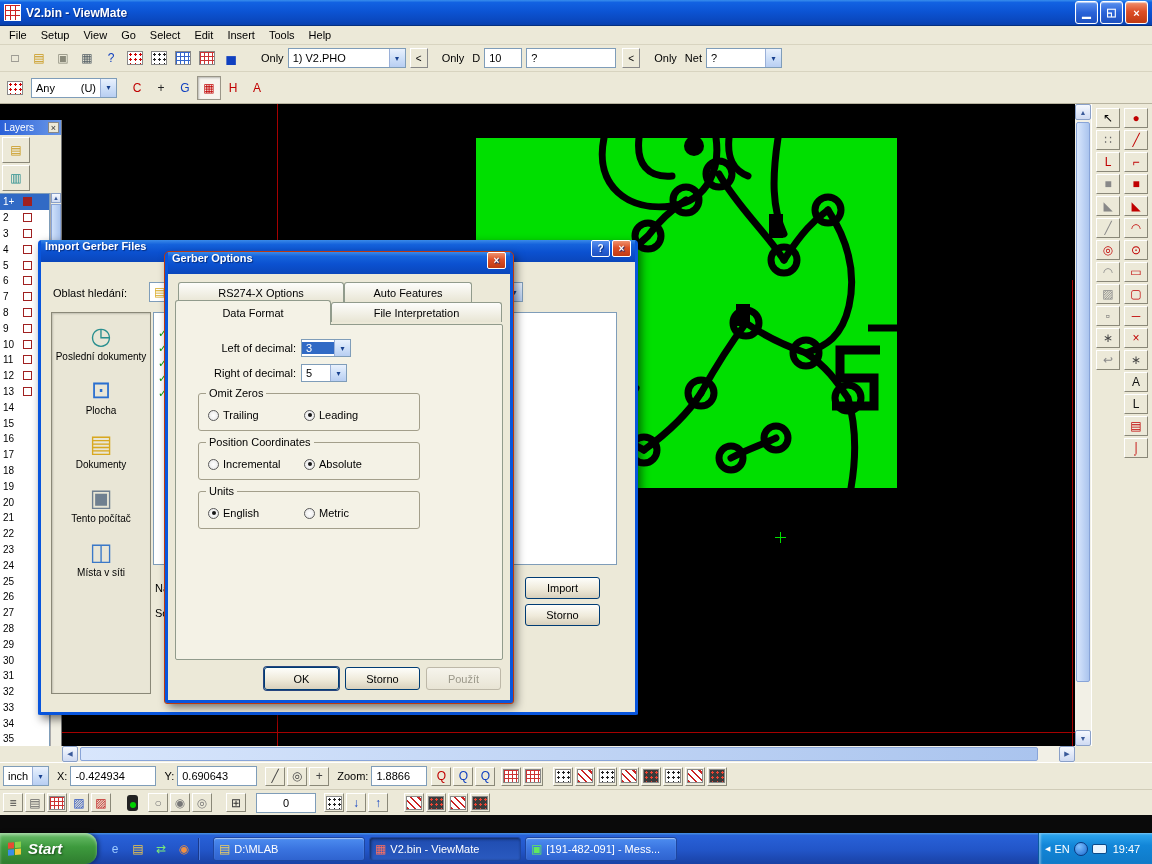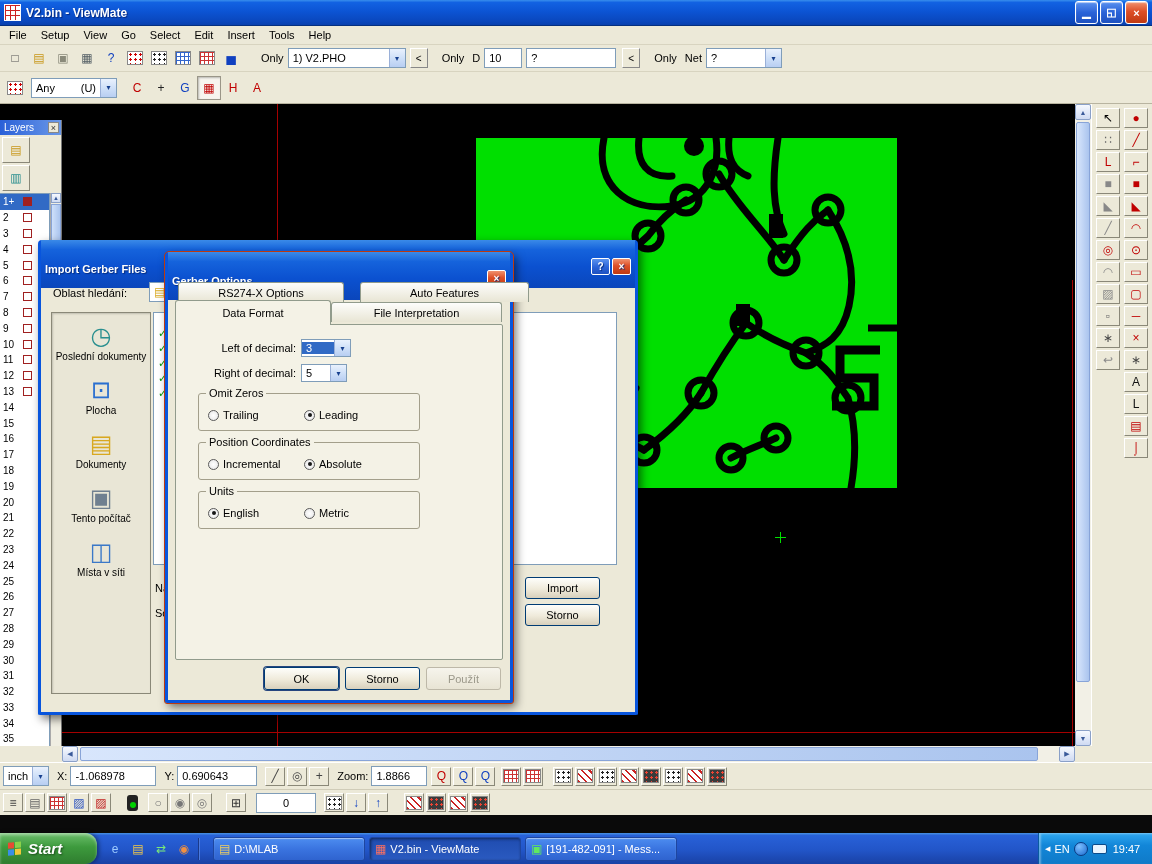--- a/index.html
+++ b/index.html
@@ -102,21 +102,21 @@
   .task.active{background:linear-gradient(#1f4cb0,#2a5ac0);box-shadow:inset 1px 1px 3px rgba(0,0,0,.5)}
   .task-ic{font-size:12px;line-height:1}
   .task-lb{font-size:11px;white-space:nowrap;overflow:hidden}
   .tray{position:absolute;right:0;top:0;height:31px;width:114px;background:linear-gradient(#2fa8f0,#1286d8 40%,#0f7ac8);border-left:1px solid #0a5aa0;
     box-shadow:inset 2px 1px 2px rgba(255,255,255,.35);display:flex;align-items:center;gap:4px;padding:0 6px;color:#fff;box-sizing:border-box}
   .ball{width:14px;height:14px;border-radius:50%;background:radial-gradient(circle at 35% 30%,#7ec0ff,#1a6ad0);border:1px solid #0c3a80;box-sizing:border-box}
   .kb{width:15px;height:10px;background:#e8f4ff;border:1px solid #0a4a8a;border-radius:2px;box-sizing:border-box}
 
   
   .dialog{position:absolute;background:#ece9d8;border:3px solid #0855dd;border-top:none;border-radius:4px 4px 2px 2px;box-shadow:3px 4px 10px rgba(0,0,0,.55)}
-  .dlg-title{height:22px;background:linear-gradient(180deg,#3a8ae8,#1563dc 20%,#0b51d0 55%,#0a46bb);display:flex;align-items:flex-end;color:#fff;font-weight:bold;font-size:11px;padding:13px 4px;text-shadow:1px 1px 1px #052c7e}
+  .dlg-title{height:22px;background:linear-gradient(180deg,#3a8ae8,#1563dc 20%,#0b51d0 55%,#0a46bb);display:flex;align-items:flex-start;color:#fff;font-weight:bold;font-size:11px;padding:0 4px;text-shadow:1px 1px 1px #052c7e}
   .dlg-title .t{flex:1;white-space:nowrap;overflow:hidden}
   .dbtn{width:19px;height:17px;margin-left:2px;border:1px solid #fff;border-radius:2px;color:#fff;font-size:10px;font-weight:bold;display:flex;align-items:center;justify-content:center;background:linear-gradient(#5a92ef,#2a63d8 55%,#1e51c0);box-sizing:border-box}
   .dbtn.close{background:linear-gradient(#f0926f,#dd4f27 45%,#c03a12)}
   #import-dialog{left:38px;top:240px;width:594px;height:472px;z-index:50}
   #gerber-dialog{left:165px;top:252px;width:342px;height:448px;z-index:60;outline:1px solid #bc3a10}
   .places{position:absolute;left:10px;top:72px;width:100px;height:382px;background:#e9e6d6;border:1px solid #8a8878;box-shadow:inset 1px 1px 2px rgba(0,0,0,.18);box-sizing:border-box;overflow:hidden}
   .place{display:flex;flex-direction:column;align-items:center;padding:11px 2px 4px;gap:3px}
   .place-ic{font-size:24px;line-height:1}
   .place-lb{font-size:10px;text-align:center;line-height:1.2}
   .filelist{position:absolute;left:112px;top:72px;width:464px;height:253px;background:#fff;border:1px solid #7f9db9;box-sizing:border-box}
@@ -576,21 +576,21 @@
     <div class="corner" style="left:1075px;top:642px;width:77px;height:16px"></div>
   </div>
 
   <div class="status1">
     <span class="combo w46">
       <span class="val">inch</span>
       <span class="arrow">▾</span>
     </span>
     <span class="slbl">X:</span>
     <span class="ebox w86">
-        <span>-1.068978</span>
+        <span>-0.424934</span>
       </span>
     <span class="slbl">Y:</span>
     <span class="ebox w80">
         <span>0.690643</span>
       </span>
     <span id="st1a" class="sgroup ml8">
         <span class="sbtn">
           <i class="g" style="color: rgb(68, 68, 68);">╱</i>
         </span>
         <span class="sbtn">
@@ -815,21 +815,21 @@
     <span class="btn abs" style="left:484px;top:337px;height:22px">Import</span>
     <span class="btn abs" style="left:484px;top:364px;height:22px">Storno</span>
   </div>
 
   <div class="dialog" id="gerber-dialog">
     <div class="dlg-title">
       <span class="t">Gerber Options</span>
       <span class="dbtn close">×</span>
     </div>
     <span class="tab" style="left:10px;top:30px;width:166px">RS274-X Options</span>
-    <span class="tab" style="left:192px;top:30px;width:169px">Auto Features</span>
+    <span class="tab" style="left:176px;top:30px;width:128px">Auto Features</span>
     <span class="tab active" style="left:7px;top:48px;width:156px">Data Format</span>
     <span class="tab" style="left:163px;top:50px;width:171px">File Interpretation</span>
 
     <div class="pane">
       <div class="dec-row">
         <span class="dec-lbl">Left of decimal:</span>
         <span class="combo h18 w50">
           <span class="val sel">3</span>
           <span class="arrow">▾</span>
         </span>

